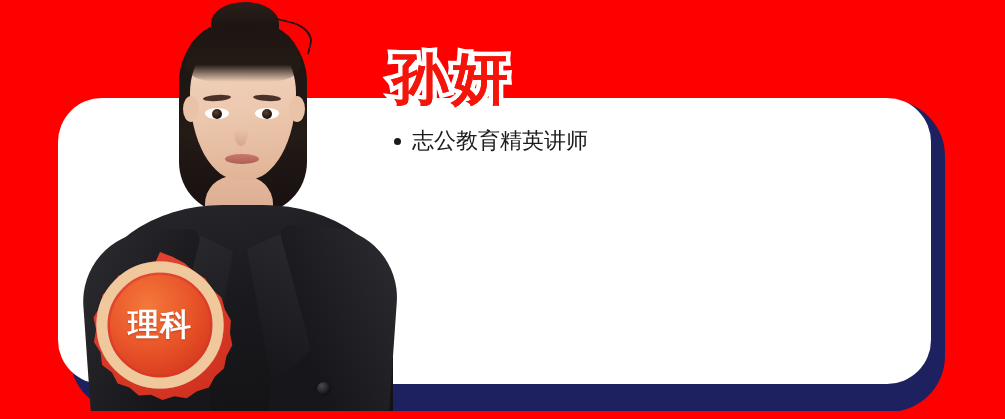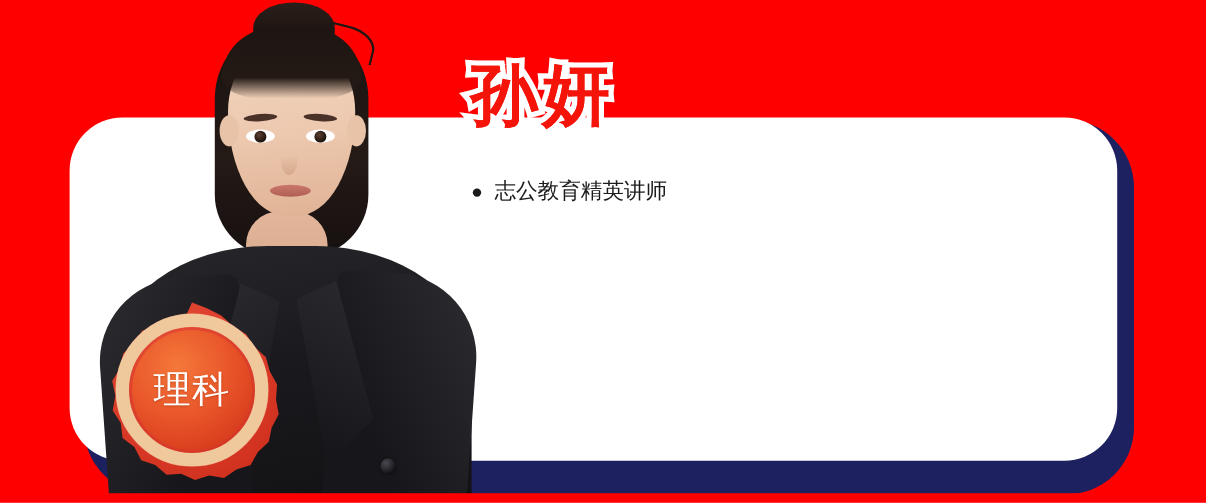--- a/index.html
+++ b/index.html
@@ -267,21 +267,21 @@
     position: absolute;
     left: 0;
     top: 0;
     width: 150px;
     height: 150px;
     display: flex;
     flex-direction: row;
     align-items: center;
     justify-content: center;
     color: #ffffff;
-    font-weight: normal;
+    font-weight: bold;
     font-size: 31px;
     line-height: 1.16;
     letter-spacing: 1px;
     text-shadow: 0 1px 2px rgba(120,20,0,.35);
     pointer-events: none;
   }
 
   
   .name-title {
     position: absolute;
@@ -305,28 +305,28 @@
     font-size: 56px;
     font-weight: bold;
     letter-spacing: 4px;
     color: #F5140A;
   }
 
   
   .bullets {
     position: absolute;
     left: 392px;
-    top: 142px;
+    top: 123px;
     width: 512px;
     z-index: 35;
     margin: 0;
     padding: 0;
     list-style: none;
     color: #1b1b1b;
-    font-size: 18px;
+    font-size: 22px;
     line-height: 35px;
   }
   .bullets li {
     position: relative;
     padding-left: 20px;
     margin: 0 0 2px 0;
     text-align: justify;
   }
   .bullets li::before {
     content: "";

